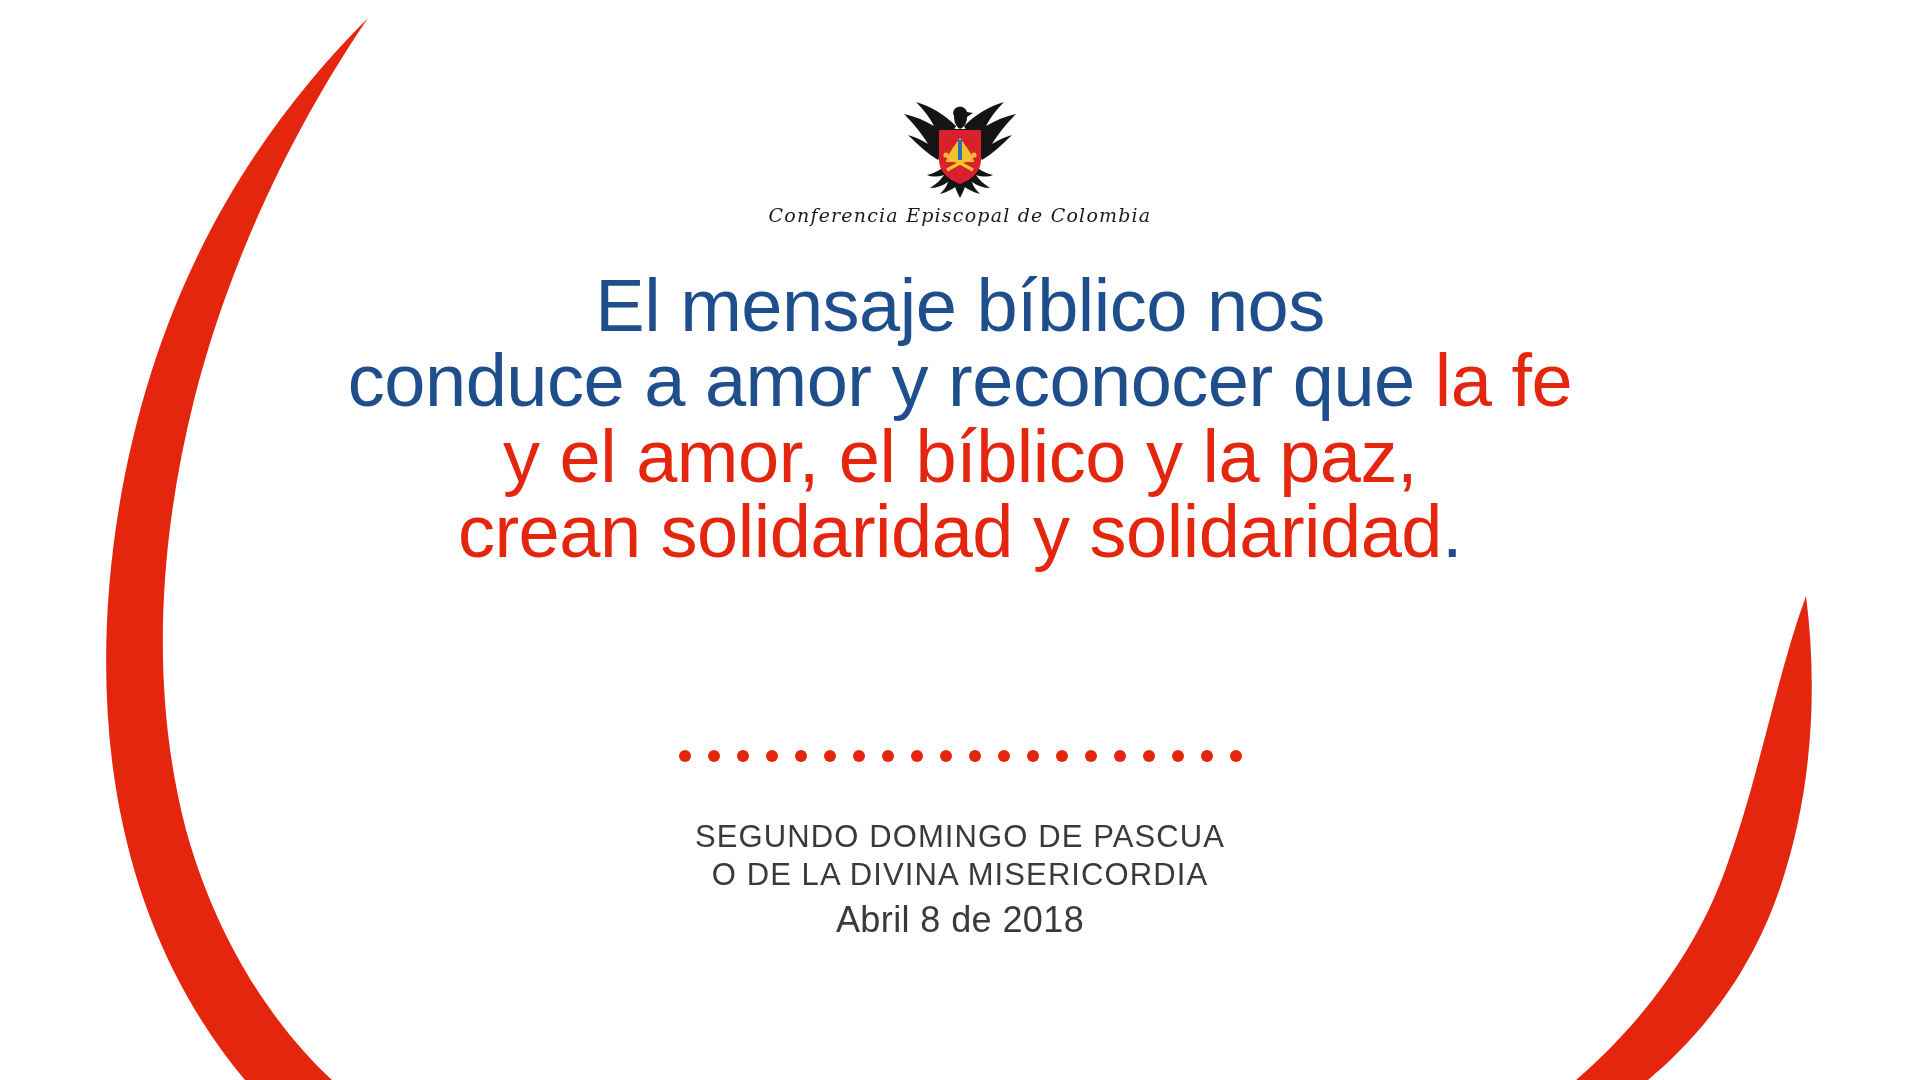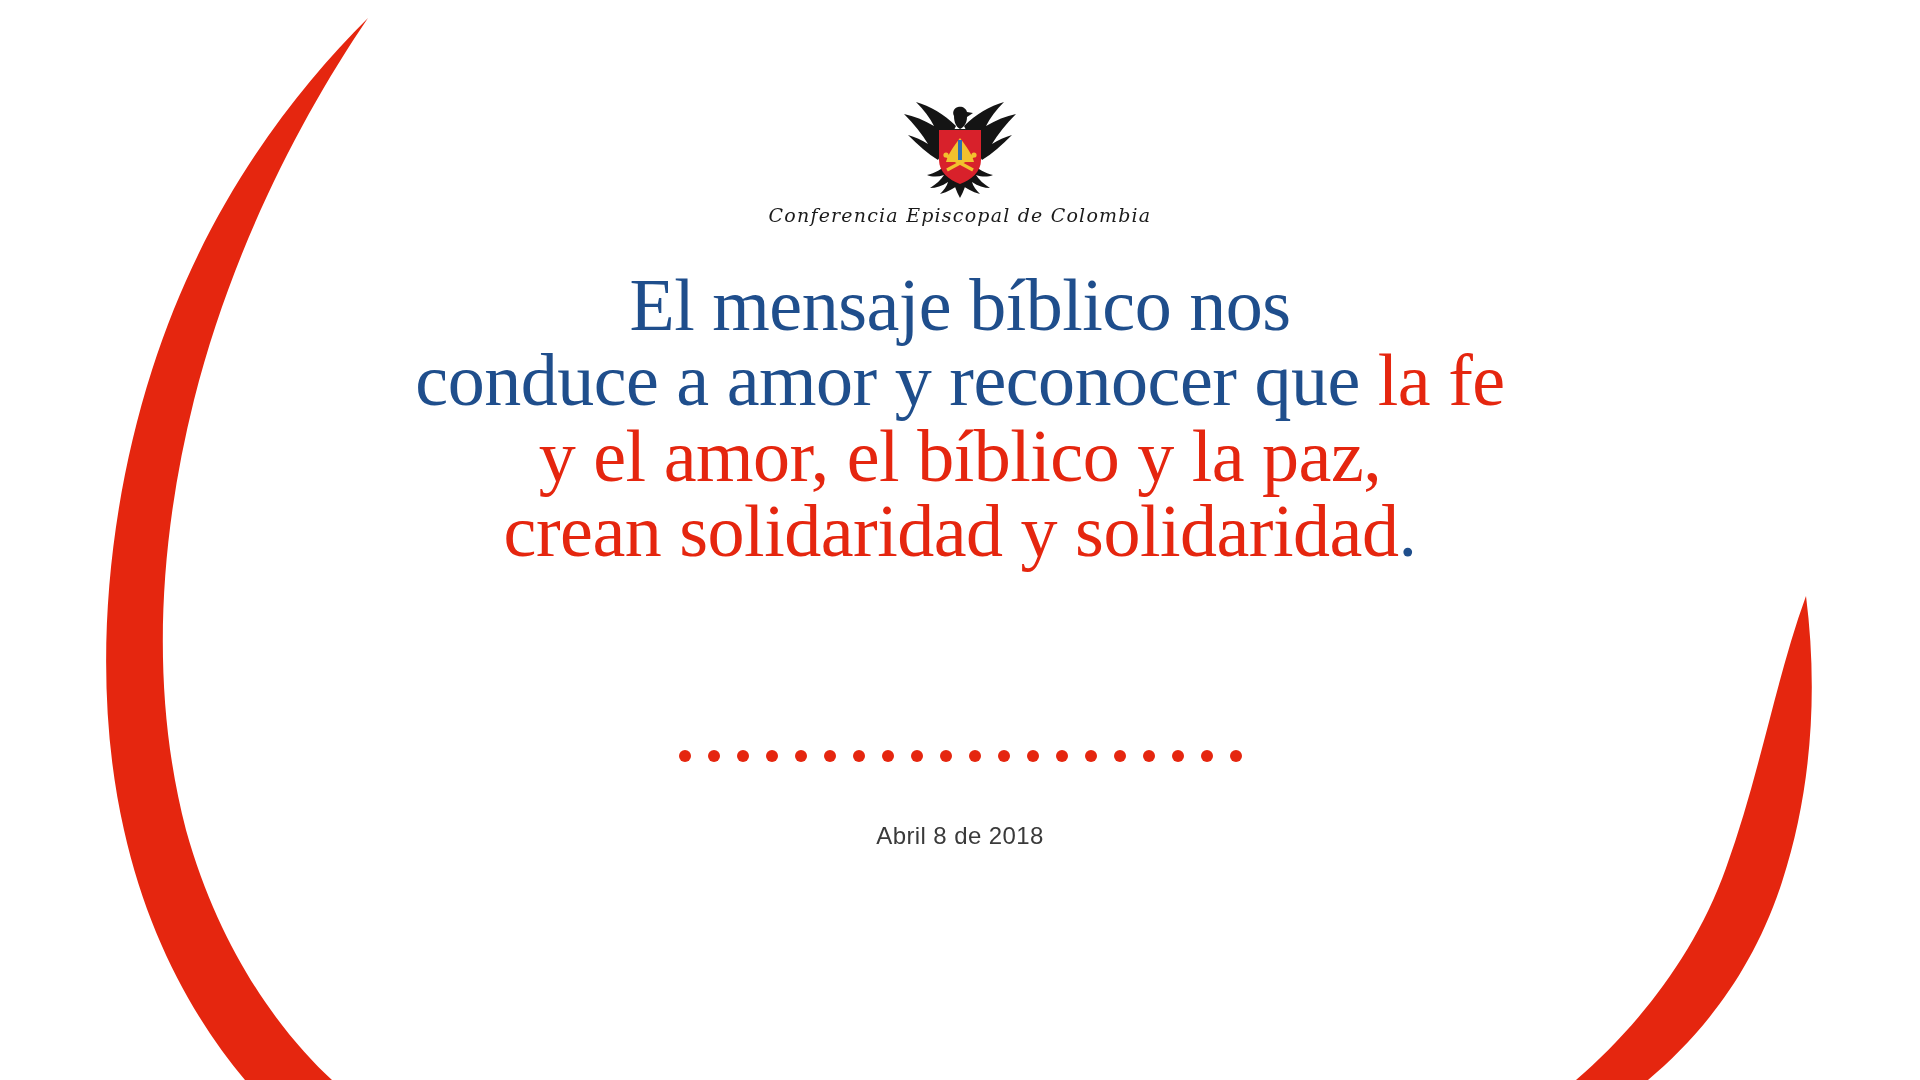--- a/index.html
+++ b/index.html
@@ -53,21 +53,21 @@
   .quote {
     position: absolute;
     left: 0;
     top: 268px;
     width: 1920px;
     text-align: center;
     line-height: 1.02;
     font-size: 76px;
     font-weight: 300;
     letter-spacing: -0.5px;
-    font-family: Liberation Serif, serif;
+    font-family: Liberation Sans, sans-serif;
   }
   .quote .line {
     display: block;
     white-space: nowrap;
   }
   .q-blue { color: #1F4E8C; font-weight: 300; }
   .q-red  { color: #E5260F; font-weight: 400; }
   .q-dot  { color: #1F4E8C; font-weight: 300; }
 
   .line-1 { font-size: 74px; }
@@ -107,21 +107,21 @@
   .footer .fline {
     display: block;
     white-space: nowrap;
   }
   .f-occasion {
     font-size: 31px;
     letter-spacing: 1.1px;
     line-height: 1.24;
   }
   .f-date {
-    font-size: 24px;
+    font-size: 36px;
     letter-spacing: 0.4px;
     line-height: 1.3;
     margin-top: 2px;
   }
 </style>
 </head>
 <body>
 
 <div id="stage">
 
@@ -220,16 +220,18 @@
       <i style="background: rgb(229, 38, 15);"></i>
       <i style="background: rgb(229, 38, 15);"></i>
       <i style="background: rgb(229, 38, 15);"></i>
       <i style="background: rgb(229, 38, 15);"></i>
       <i style="background: rgb(229, 38, 15);"></i>
       <i style="background: rgb(229, 38, 15);"></i>
       <i style="background: rgb(229, 38, 15);"></i>
     </div>
 
   <div class="footer">
+    <span class="fline f-occasion">SEGUNDO DOMINGO DE PASCUA</span>
+    <span class="fline f-occasion">O DE LA DIVINA MISERICORDIA</span>
     <span class="fline f-date">Abril 8 de 2018</span>
   </div>
 
 </div>
 
 </body></html>

